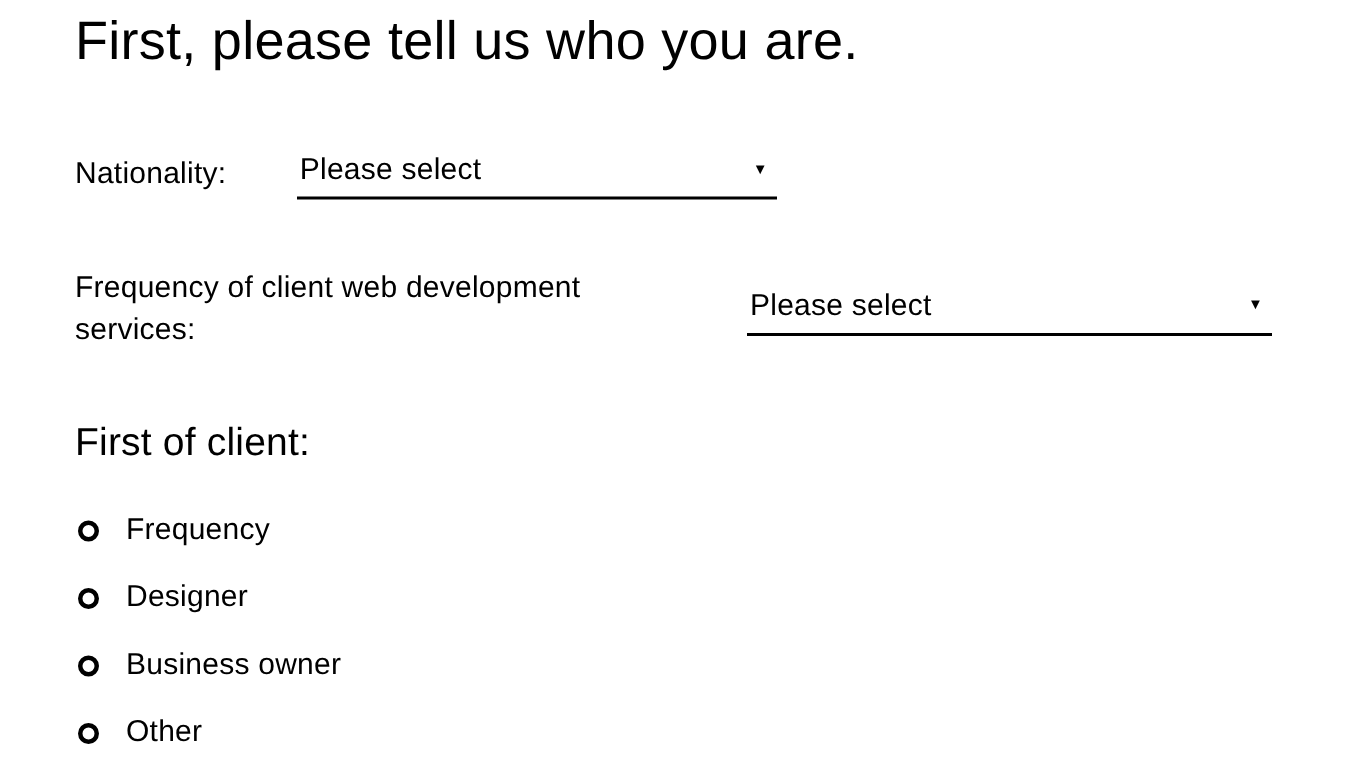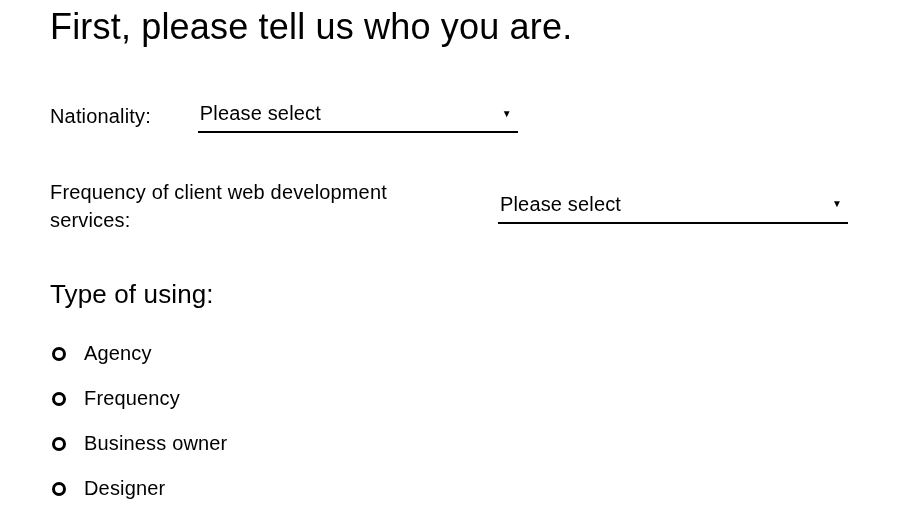--- a/index.html
+++ b/index.html
@@ -99,36 +99,32 @@
 </div>
 
 <div class="field-row">
   <span class="field-label">Frequency of client web development services:</span>
   <div class="select-wrap wide">
     <span class="select-text">Please select</span>
     <span class="caret">▼</span>
   </div>
 </div>
 
-<h2 class="subheading">Type of using:</h2>
+<h2 class="subheading">First of client:</h2>
 
 <div class="radio-list">
-  <div class="radio-item">
-    <span class="radio-circle"></span>
-    <span class="radio-label">Agency</span>
-  </div>
   <div class="radio-item">
     <span class="radio-circle"></span>
     <span class="radio-label">Frequency</span>
   </div>
   <div class="radio-item">
     <span class="radio-circle"></span>
-    <span class="radio-label">Business owner</span>
+    <span class="radio-label">Designer</span>
   </div>
   <div class="radio-item">
     <span class="radio-circle"></span>
-    <span class="radio-label">Designer</span>
+    <span class="radio-label">Business owner</span>
   </div>
   <div class="radio-item">
     <span class="radio-circle"></span>
     <span class="radio-label">Other</span>
   </div>
 </div>
 
 </body></html>

